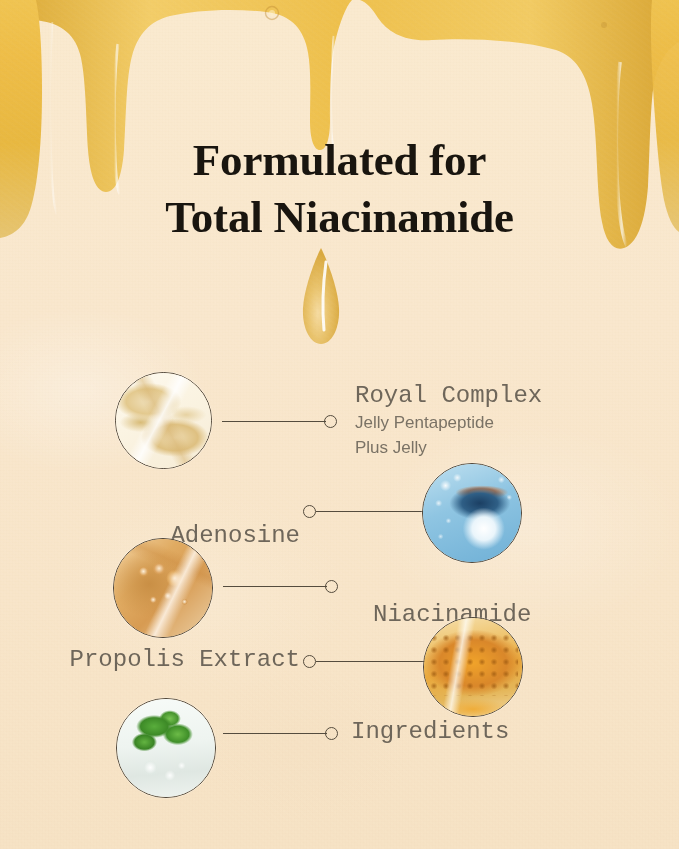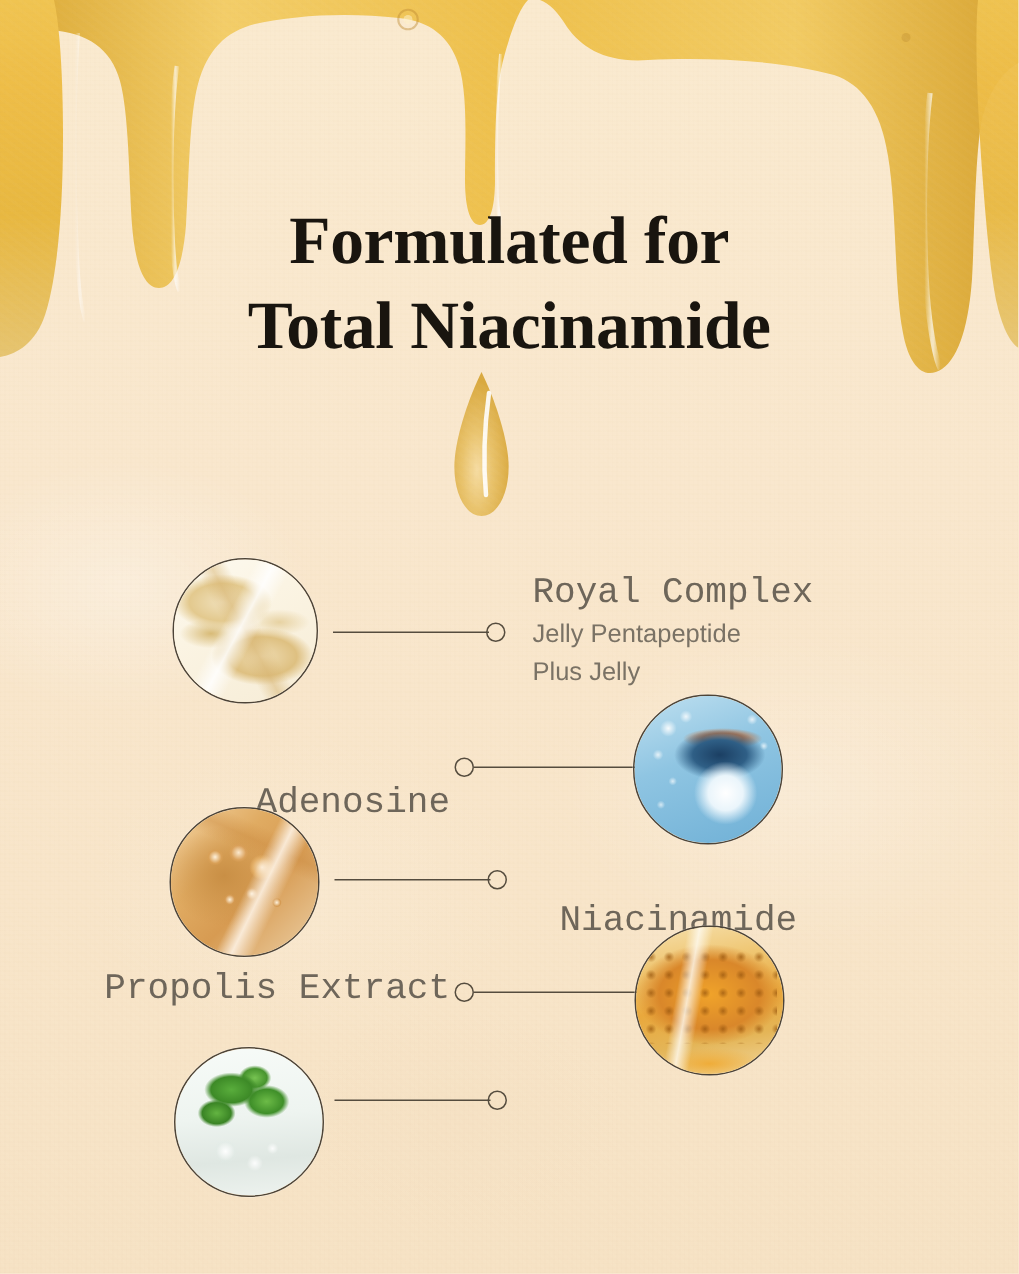--- a/index.html
+++ b/index.html
@@ -355,17 +355,18 @@
     <div class="thumb" style="left:116px;top:698px;width:100px;height:100px;">
       <div class="inner art-leaf"></div>
     </div>
 
     <div class="connector" style="left:223px;top:723px;width:122px;height:20px;">
       <div class="bar" style="left:0;width:104px;"></div>
       <div class="dot" style="left:102px;"></div>
     </div>
 
     <div class="labels" style="left:351px;top:718px;">
+      <div class="head">Ingredients</div>
     </div>
   </div>
 
   <div id="grain"></div>
 </div>
 
 </body></html>

